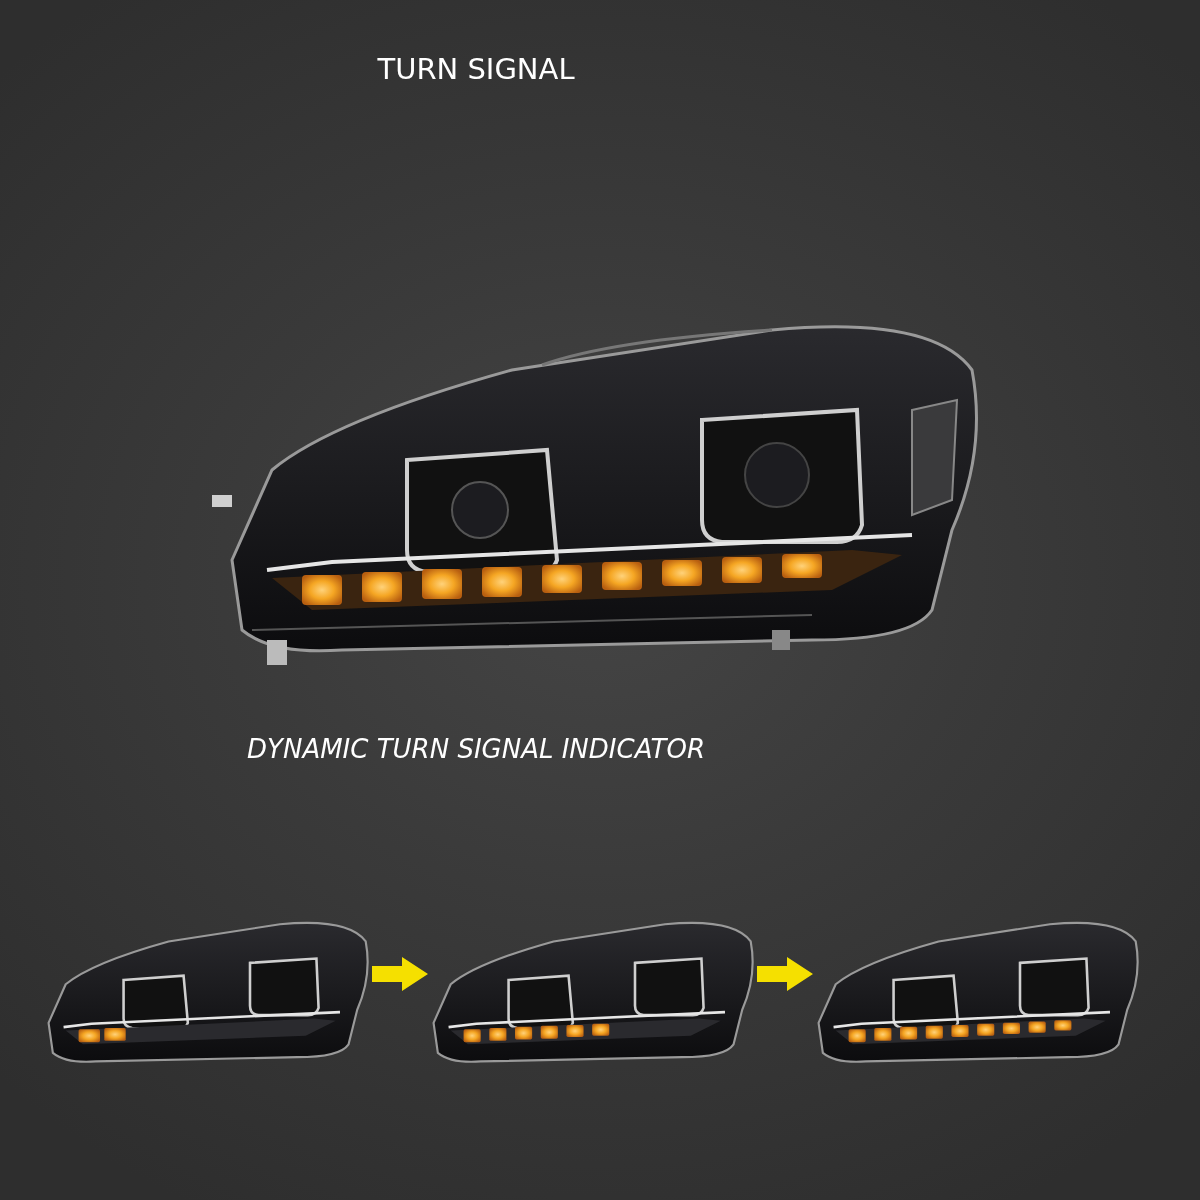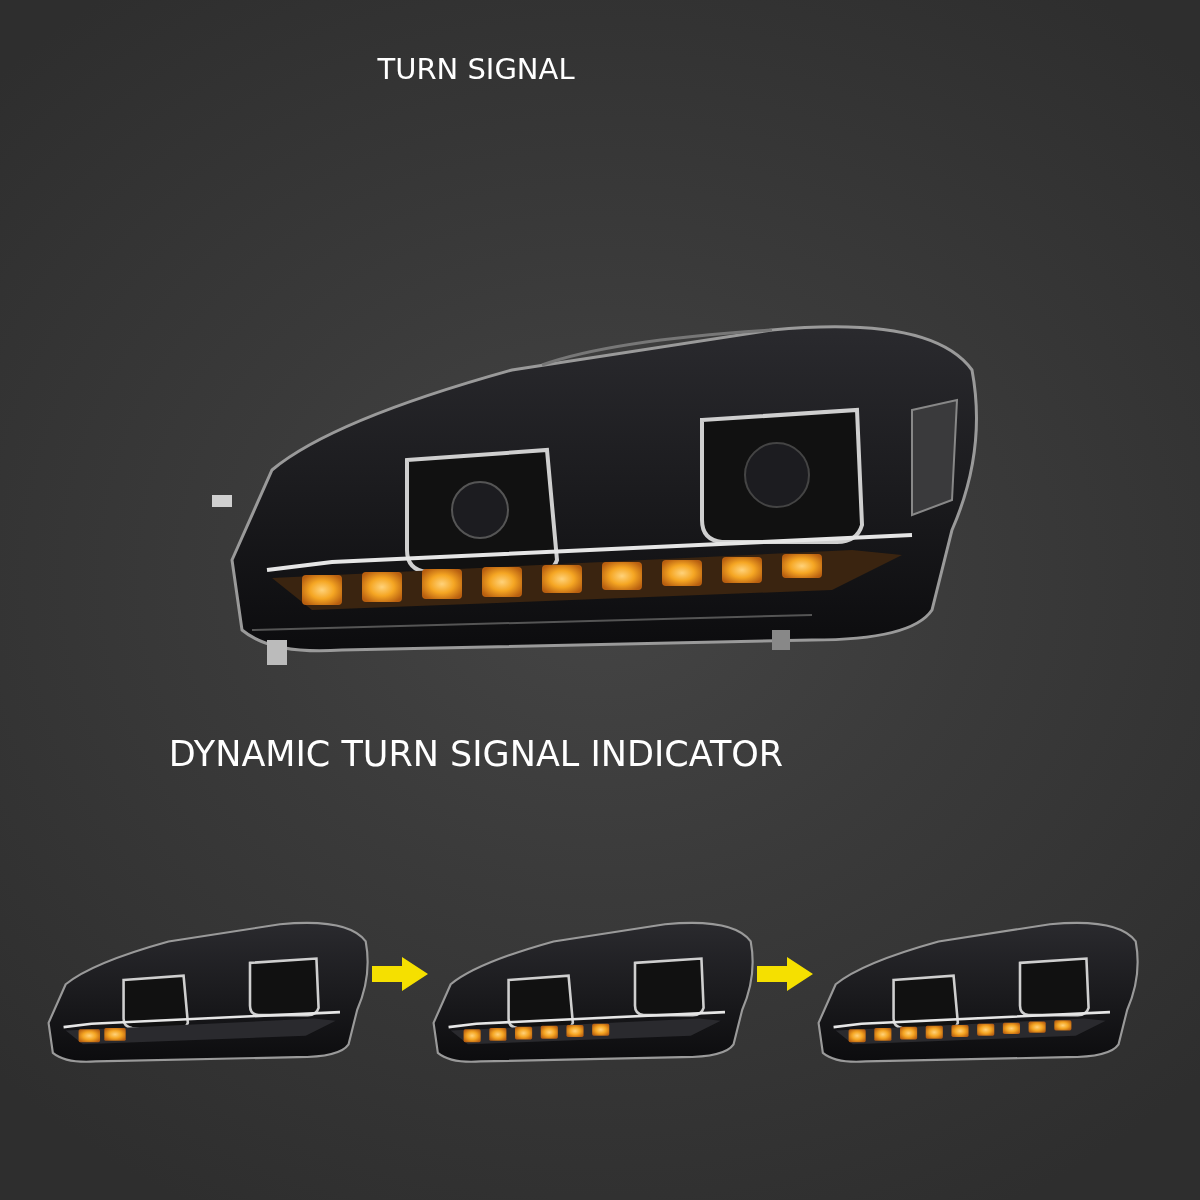--- a/index.html
+++ b/index.html
@@ -7,21 +7,21 @@
       width:1200px; height:1200px; overflow:hidden;
       background: radial-gradient(ellipse 70% 60% at 50% 48%, #454545 0%, #3a3a3a 45%, #2e2e2e 100%);
       font-family: "Liberation Sans", sans-serif;
       position:relative;
     }
     .title {
       position:absolute; left:0; width:952px; text-align:center;
       color:#ffffff; font-family:"DejaVu Sans", sans-serif; letter-spacing:0px;
     }
     .title.top { top:52px; font-size:29px; }
-    .title.mid { top:734px; font-size:35px; }
+    .title.mid { top:734px; font-size:26px;font-style:italic; }
     .hl { position:absolute; }
     .hl svg { display:block; width:100%; height:100%; }
     .arrow { position:absolute; }
   </style>
 </head>
 <body>
 
 <div class="title top">TURN SIGNAL</div>
 
 <div class="hl" style="left:212px; top:310px; width:770px; height:370px;">

